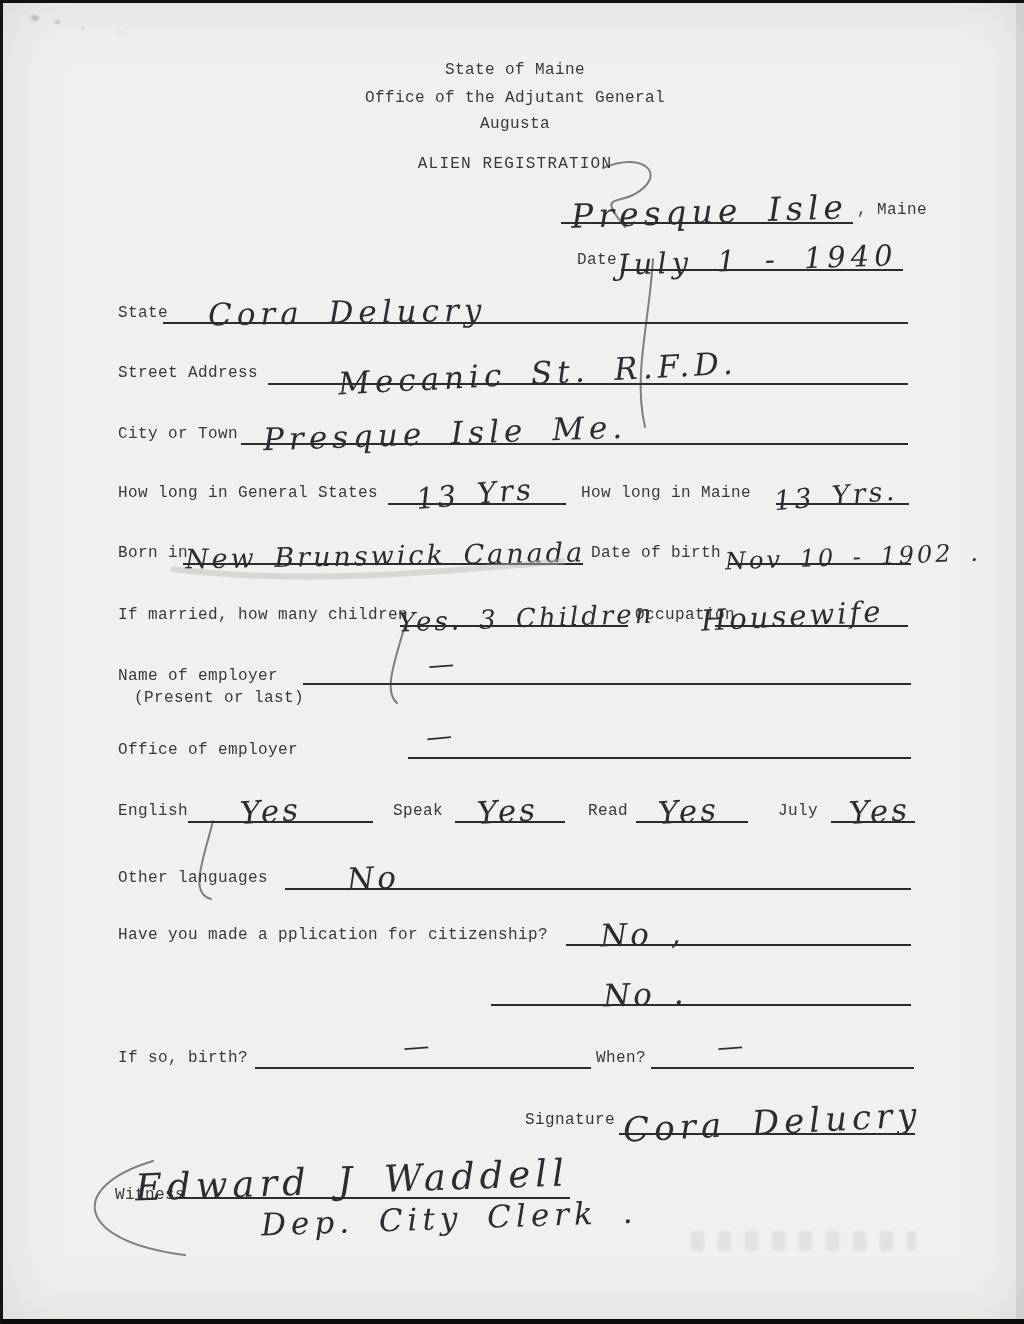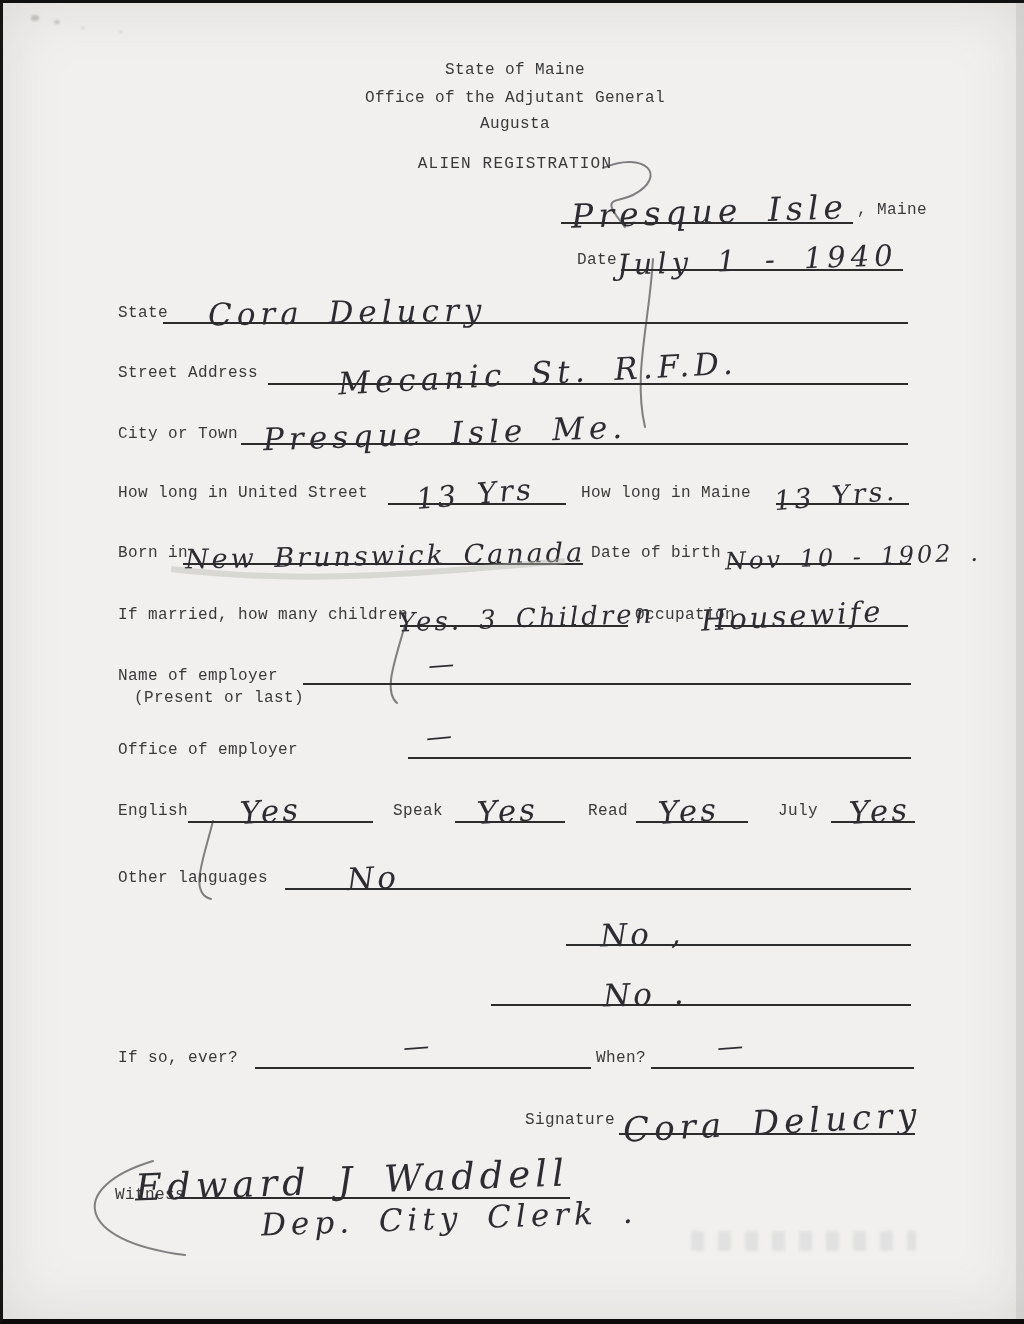--- a/index.html
+++ b/index.html
@@ -76,21 +76,21 @@
   <div class="typed" style="left:115px;top:361px">Street Address</div>
   <div class="fill" style="left:265px;top:348px;width:640px;height:32px">
     <span class="hw" style="left:70px;font-size:31px;transform:rotate(-3deg)">Mecanic St. R.F.D.</span>
   </div>
 
   <div class="typed" style="left:115px;top:422px">City or Town</div>
   <div class="fill" style="left:238px;top:408px;width:667px;height:32px">
     <span class="hw" style="left:22px;font-size:31px;transform:rotate(-2deg)">Presque Isle Me.</span>
   </div>
 
-  <div class="typed" style="left:115px;top:481px">How long in United Street</div>
+  <div class="typed" style="left:115px;top:481px">How long in General States</div>
   <div class="fill" style="left:385px;top:468px;width:178px;height:32px">
     <span class="hw small" style="left:28px;font-size:29px;transform:rotate(-5deg)">13 Yrs</span>
   </div>
   <div class="typed" style="left:578px;top:481px">How long in Maine</div>
   <div class="fill" style="left:773px;top:468px;width:133px;height:32px">
     <span class="hw small" style="left:-2px;font-size:27px;transform:rotate(-5deg)">13 Yrs.</span>
   </div>
 
   <div class="typed" style="left:115px;top:541px">Born in</div>
   <div class="fill" style="left:180px;top:528px;width:400px;height:32px">
@@ -136,29 +136,30 @@
   <div class="typed" style="left:775px;top:799px">July</div>
   <div class="fill" style="left:828px;top:786px;width:84px;height:32px">
     <span class="hw small" style="left:18px;font-size:31px;transform:rotate(-4deg)">Yes</span>
   </div>
 
   <div class="typed" style="left:115px;top:866px">Other languages</div>
   <div class="fill" style="left:282px;top:853px;width:626px;height:32px">
     <span class="hw small" style="left:62px;font-size:31px;transform:rotate(-3deg)">No</span>
   </div>
 
+  <div class="typed" style="left:115px;top:923px">Have you made a pplication for citizenship?</div>
   <div class="fill" style="left:563px;top:909px;width:345px;height:32px">
     <span class="hw small" style="left:34px;font-size:31px;transform:rotate(-2deg)">No ,</span>
   </div>
 
   <div class="fill" style="left:488px;top:969px;width:420px;height:32px">
     <span class="hw small" style="left:112px;font-size:31px;transform:rotate(-2deg)">No .</span>
   </div>
 
-  <div class="typed" style="left:115px;top:1046px">If so, ever?</div>
+  <div class="typed" style="left:115px;top:1046px">If so, birth?</div>
   <div class="fill" style="left:252px;top:1032px;width:336px;height:32px">
     <span class="hw" style="left:148px;bottom:8px;font-size:26px;transform:rotate(-4deg)">—</span>
   </div>
   <div class="typed" style="left:593px;top:1046px">When?</div>
   <div class="fill" style="left:648px;top:1032px;width:263px;height:32px">
     <span class="hw" style="left:66px;bottom:8px;font-size:26px;transform:rotate(-4deg)">—</span>
   </div>
 
   <div class="typed" style="left:522px;top:1108px">Signature</div>
   <div class="fill" style="left:616px;top:1096px;width:296px;height:34px">

